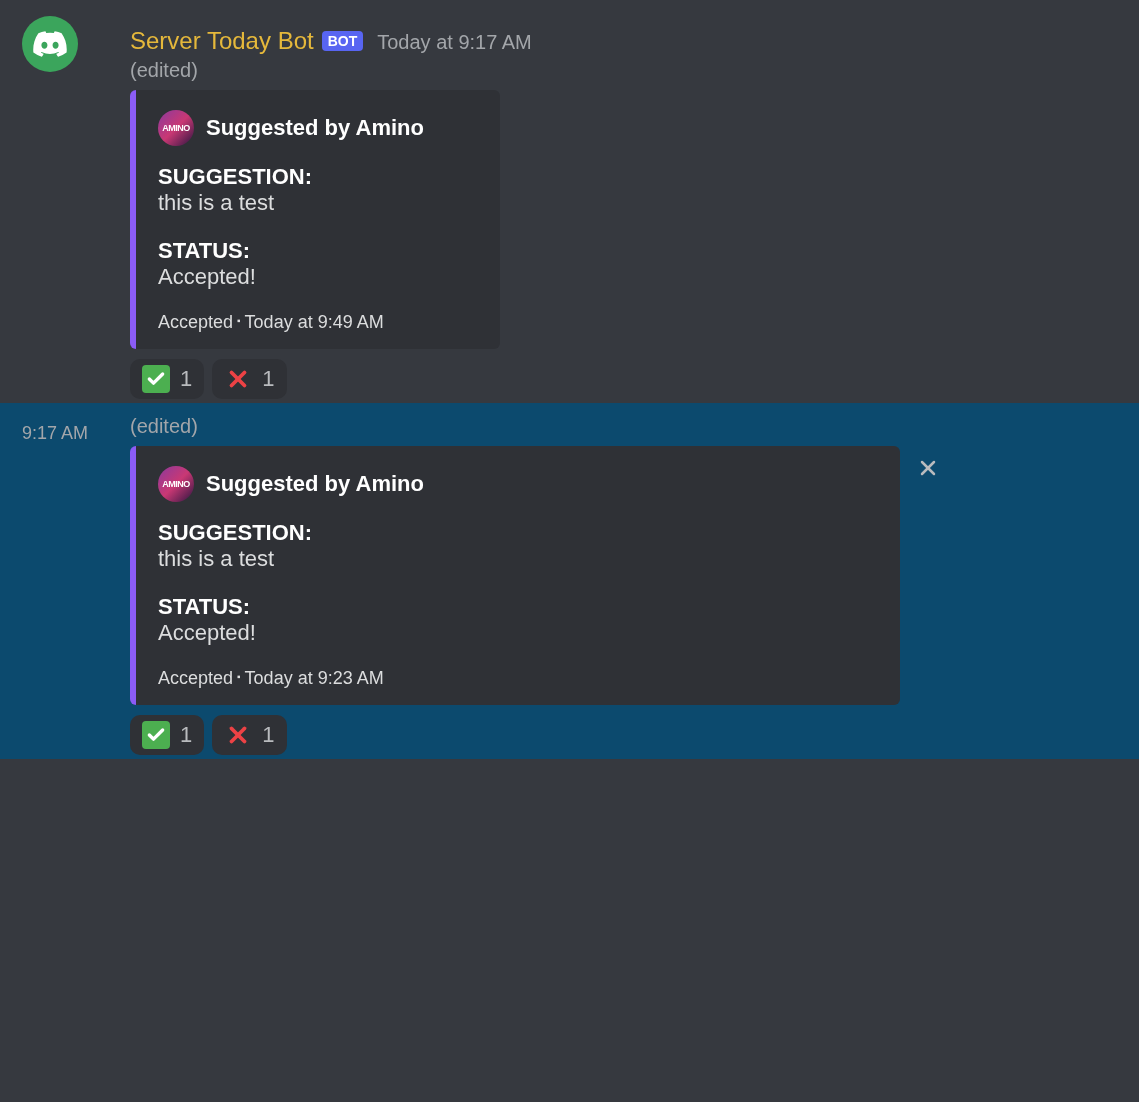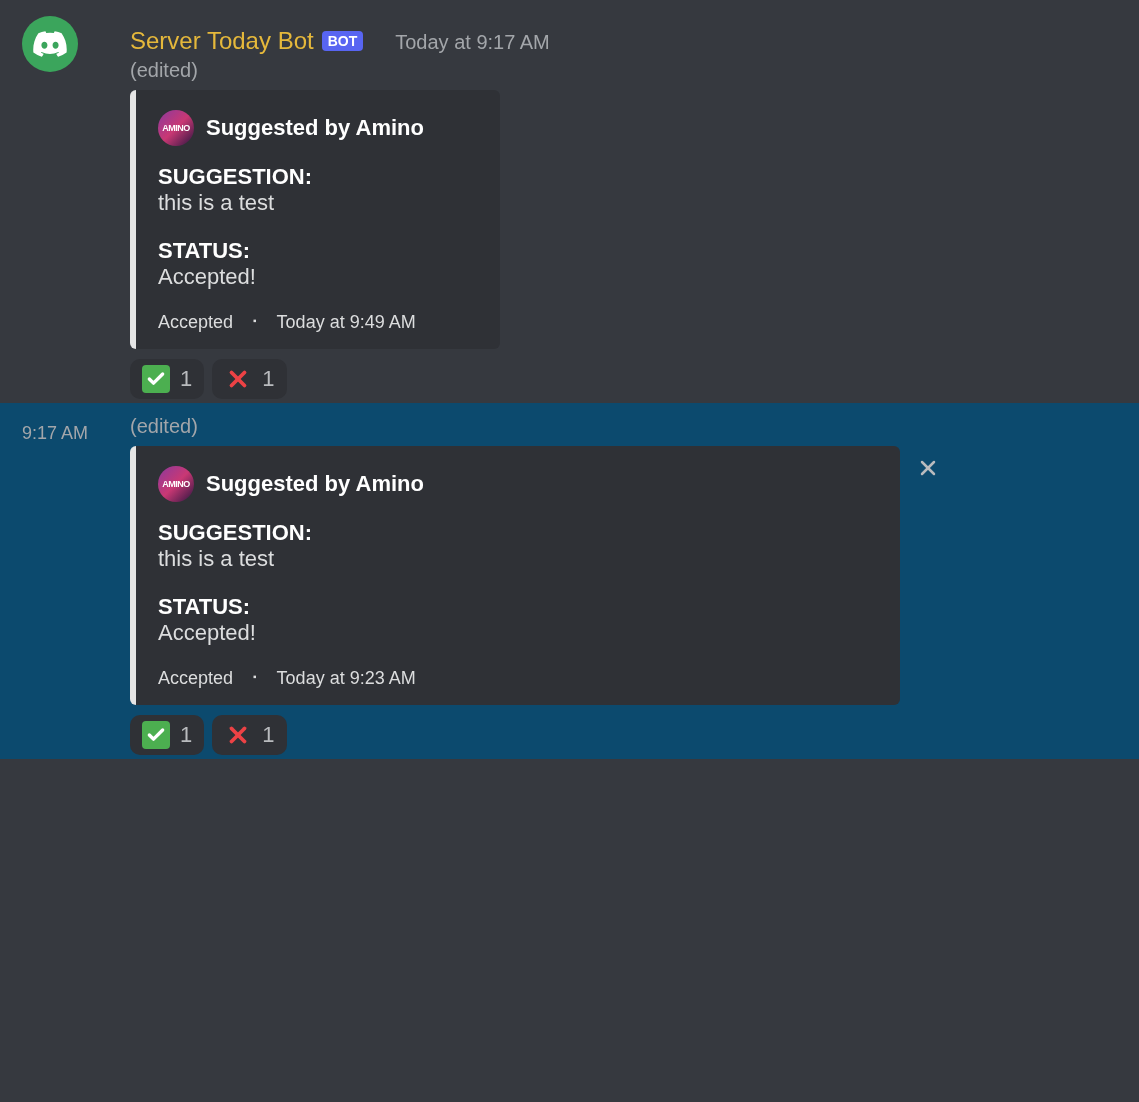--- a/index.html
+++ b/index.html
@@ -56,30 +56,30 @@
     padding: 2px 6px;
     border-radius: 4px;
     text-transform: uppercase;
     position: relative;
     top: -3px;
     margin-top: 22px;
   }
   .timestamp {
     color: #a3a6aa;
     font-size: 20px;
-    margin-left: 24px;
+    margin-left: 6px;
   }
   .edited {
     color: #a3a6aa;
     font-size: 20px;
     margin-bottom: 8px;
   }
   .embed {
     background: #2f3136;
-    border-left: 6px solid #e5e5e5;
+    border-left: 6px solid #8b5cf6;
     border-radius: 6px;
     padding: 20px 22px 16px 22px;
     max-width: 770px;
     position: relative;
   }
   .embed.narrow { max-width: 370px; }
   .embed-author {
     display: flex;
     align-items: center;
     gap: 12px;
@@ -115,21 +115,21 @@
     margin-bottom: 22px;
     font-weight: 400;
   }
   .field-value:last-of-type { margin-bottom: 14px; }
   .embed-footer {
     color: #dcddde;
     font-size: 18px;
     font-weight: 500;
     display: flex;
     align-items: center;
-    gap: 20px;
+    gap: 4px;
   }
   .footer-sep {
     font-size: 10px;
     position: relative;
     top: -2px;
   }
   .reactions {
     display: flex;
     gap: 8px;
     margin-top: 10px;

